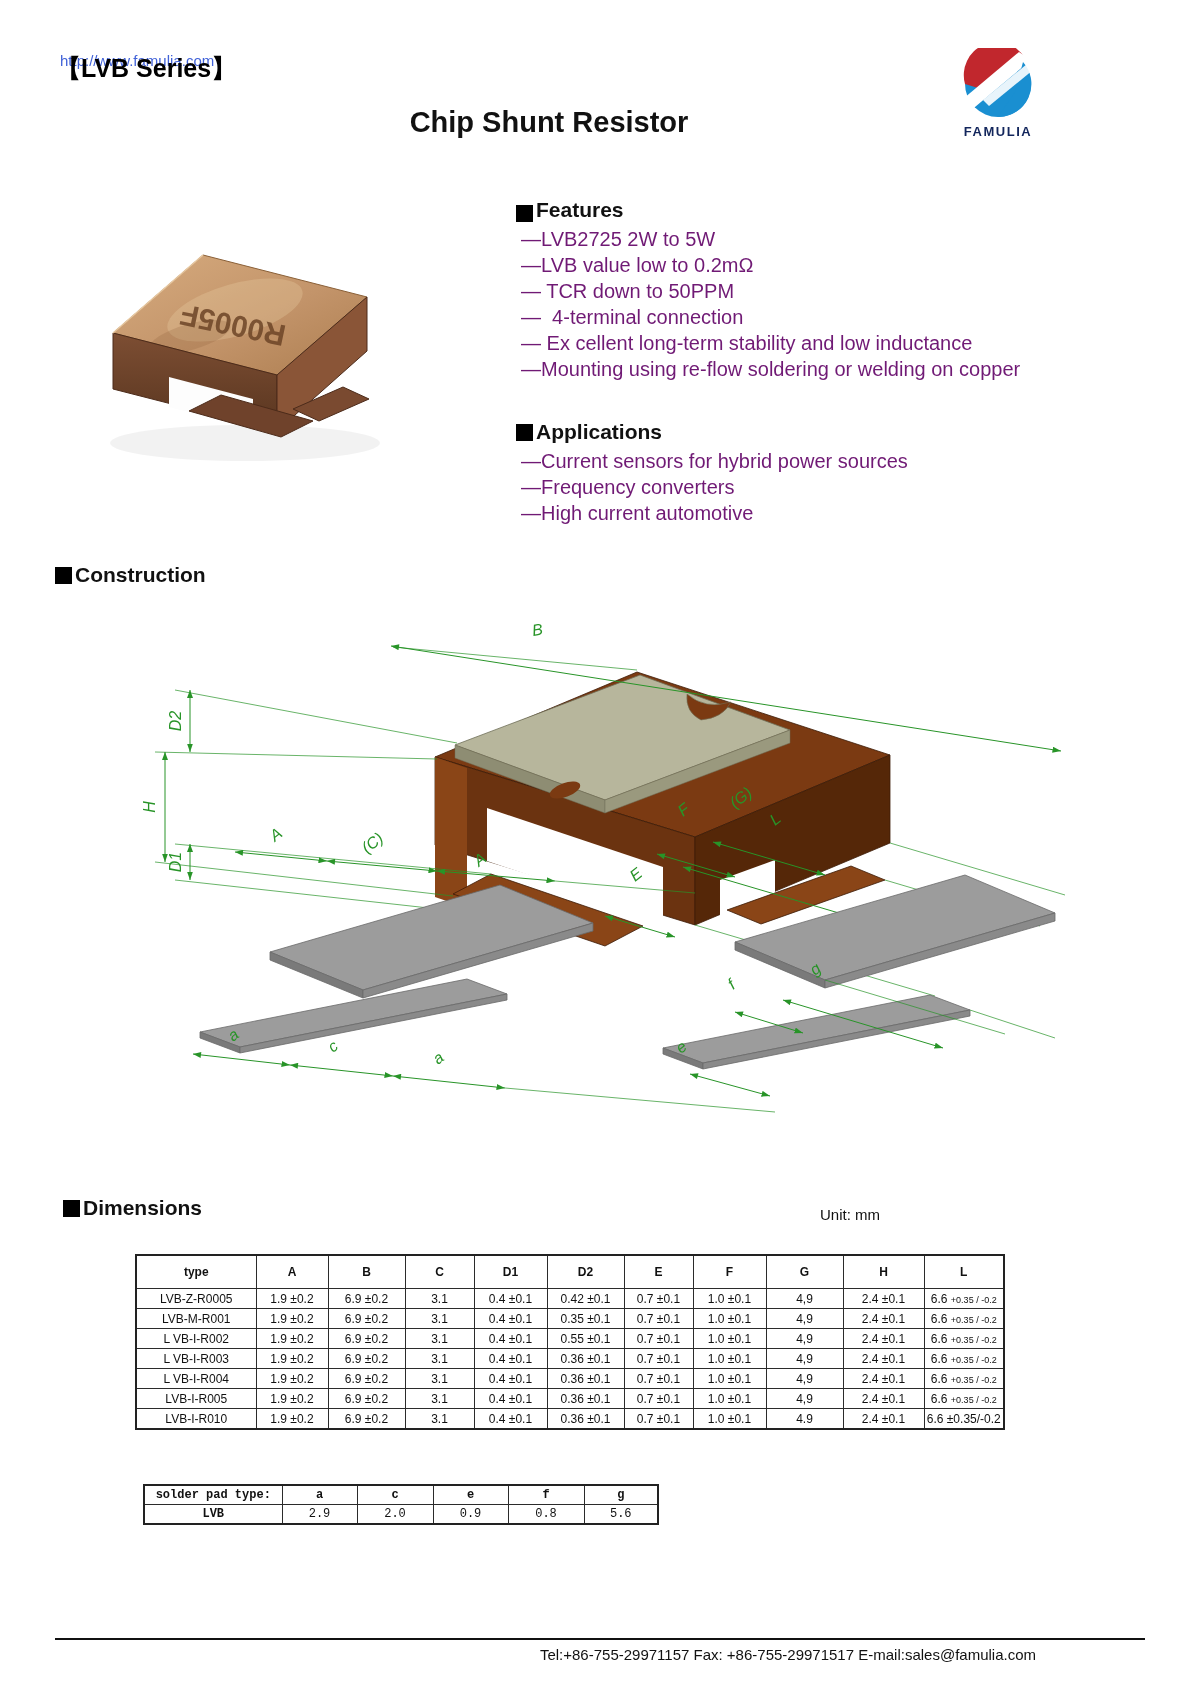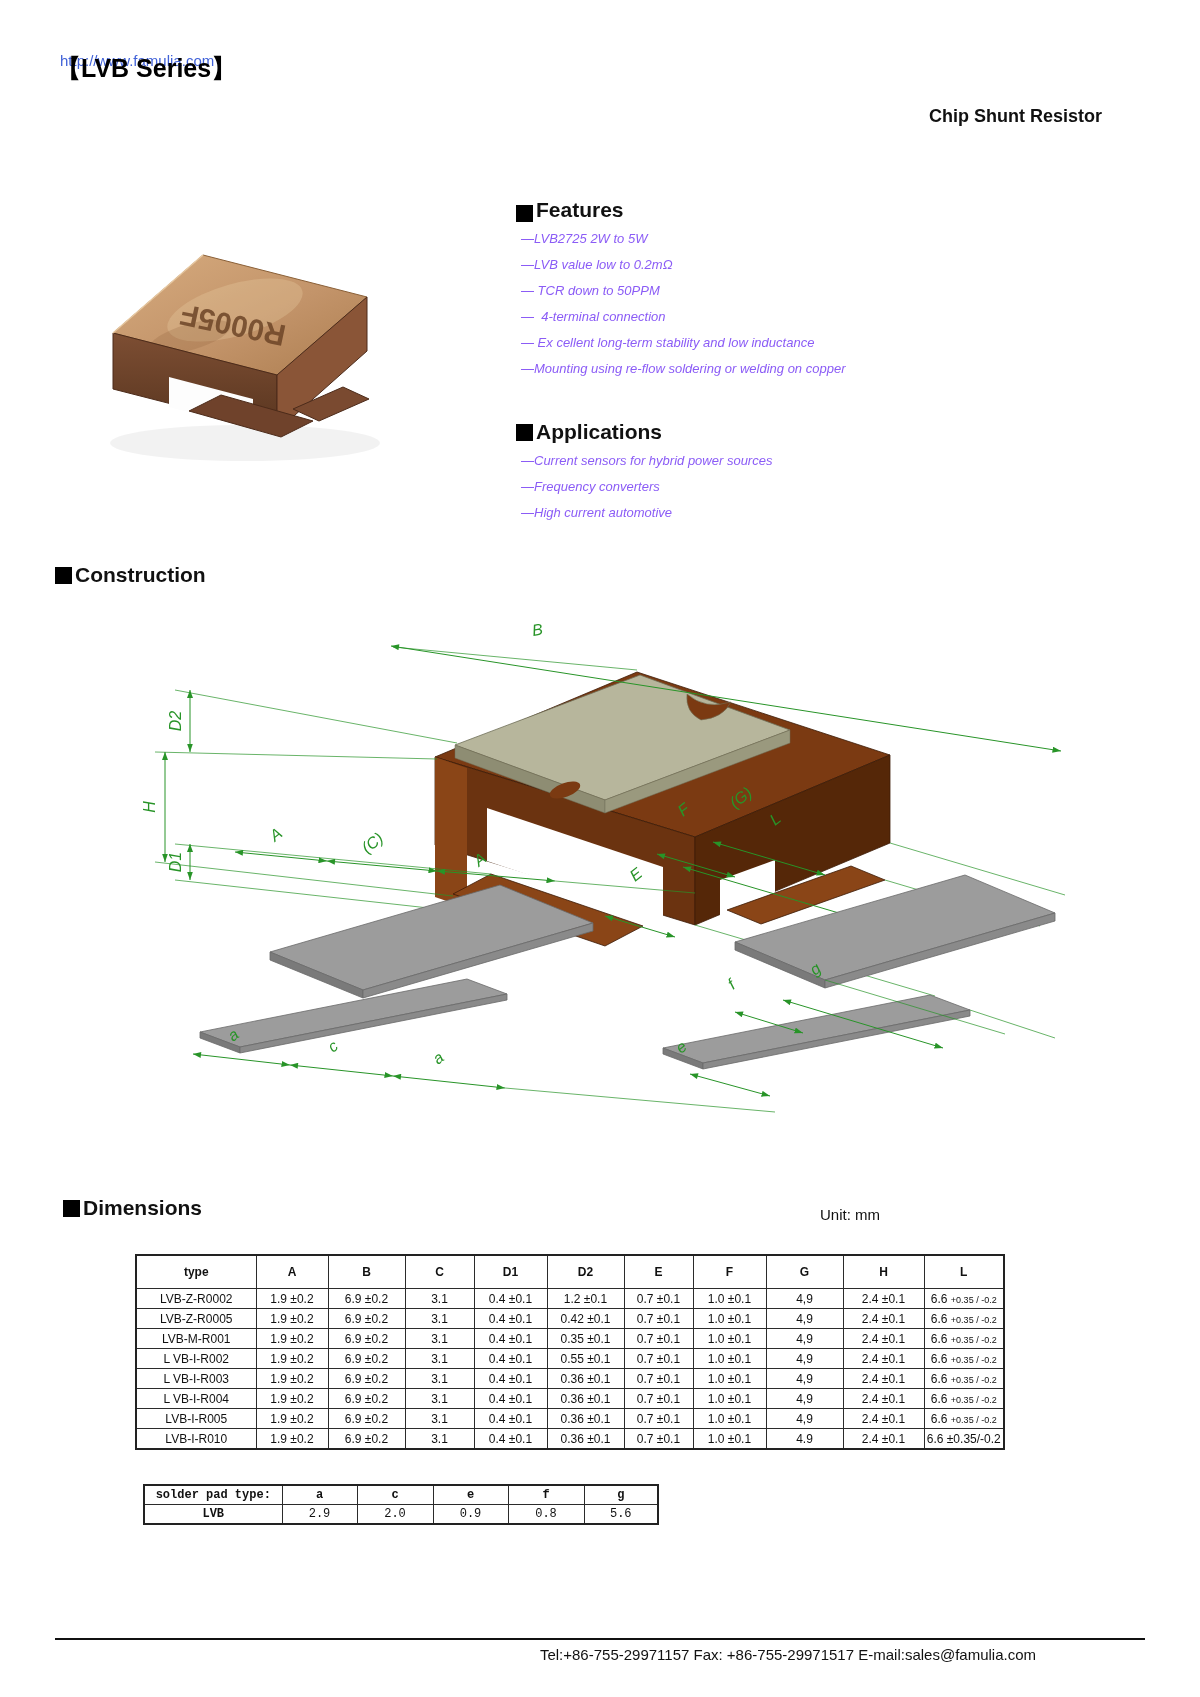--- a/index.html
+++ b/index.html
@@ -1,25 +1,25 @@
 <!DOCTYPE html>
 <html><head>
 <meta charset="utf-8">
 <style>
   html,body{margin:0;padding:0;background:#e8e8e8;}
   .page{position:relative;width:1200px;height:1697px;background:#ffffff;overflow:hidden;
         font-family:"Liberation Sans",sans-serif;color:#111;margin:0 auto;}
   .abs{position:absolute;}
   .url{color:#4162d8;font-size:15px;text-decoration:none;margin-top:24px;}
   .series{font-size:25px;font-weight:bold;color:#000;}
-  .doc-title{font-size:18px;font-weight:bold;text-align:right;width:1090px;left:12px;}
+  .doc-title{font-size:29px;font-weight:bold;text-align:center;width:1090px;left:4px;}
   .brand-name{font-size:13px;font-weight:bold;letter-spacing:1.5px;color:#13265c;text-align:center;width:90px;}
   .sec-h{font-size:21px;font-weight:bold;display:flex;align-items:center;}
   .sec-h::before{content:"";width:17px;height:17px;background:#000;display:inline-block;margin-right:3px;}
-  .list .item{font-size:13px;line-height:16px;margin-bottom:10px;color:#8b5cf6;white-space:pre;font-style:italic;}
+  .list .item{font-size:20px;line-height:16px;margin-bottom:10px;color:#701a75;white-space:pre;}
   .unit{font-size:15px;color:#111;}
   table{border-collapse:collapse;table-layout:fixed;}
   .dims{border:2px solid #222;}
   .dims th,.dims td{border:1px solid #2b2b2b;font-size:12px;text-align:center;padding:0;overflow:hidden;white-space:nowrap;}
   .dims th{height:32px;font-weight:bold;}
   .dims td{height:19px;}
   .tol{font-size:9px;}
   .sp{border:2px solid #222;font-family:Liberation Mono, monospace;}
   .sp th,.sp td{border:1px solid #2b2b2b;font-size:12px;text-align:center;height:18px;padding:0;}
   .sp th{font-weight:bold;}
@@ -29,20 +29,31 @@
   .dimtext{font-style:italic;font-size:16px;fill:#289428;}
 </style>
 </head>
 <body>
 
 <div class="page">
 
   <a href="#" class="abs url" style="left:60px;top:28px;">http://www.famulia.com</a>
   <div class="abs series" style="left:56px;top:52px;">【LVB Series】</div>
 
+  <div class="abs" style="left:953px;top:48px;width:90px;">
+    <svg width="90" height="72" viewBox="0 0 90 72">
+      <circle cx="45" cy="36" r="33" fill="#1a8fd1"></circle>
+      <path d="M 12,36 A 33,33 0 0 1 72,10 L 38,44 Z" fill="#c1272d"></path>
+      <polygon points="4,56 66,4 78,12 16,64" fill="#ffffff"></polygon>
+      <polygon points="26,44 52,20 58,26 32,50" fill="#ffffff"></polygon>
+      <path d="M 70,14 A 33,33 0 0 1 45,69 L 62,44 Z" fill="#1a8fd1"></path>
+      <polygon points="30,52 74,16 80,22 36,58" fill="#ffffff" opacity="0.9"></polygon>
+    </svg>
+    <div class="brand-name">FAMULIA</div>
+  </div>
 
   <div class="abs doc-title" style="top:106px;">Chip Shunt Resistor</div>
 
   <div class="abs" style="left:85px;top:215px;">
     <svg width="330" height="280" viewBox="0 0 330 280">
       <defs>
         <linearGradient id="cop" x1="0" y1="0" x2="1" y2="1">
           <stop offset="0" stop-color="#d6ab7e"></stop>
             <stop offset="0.55" stop-color="#c3946a"></stop>
             <stop offset="1" stop-color="#ad7e50"></stop>
@@ -226,33 +237,20 @@
           <th>D2</th>
           <th>E</th>
           <th>F</th>
           <th>G</th>
           <th>H</th>
           <th>L</th>
         </tr>
       </thead>
     <tbody id="dims-body">
         <tr>
-          <td>LVB-Z-R0002</td>
-          <td>1.9 ±0.2</td>
-          <td>6.9 ±0.2</td>
-          <td>3.1</td>
-          <td>0.4 ±0.1</td>
-          <td>1.2 ±0.1</td>
-          <td>0.7 ±0.1</td>
-          <td>1.0 ±0.1</td>
-          <td>4,9</td>
-          <td>2.4 ±0.1</td>
-          <td>6.6 <span class="tol">+0.35 / -0.2</span></td>
-        </tr>
-        <tr>
           <td>LVB-Z-R0005</td>
           <td>1.9 ±0.2</td>
           <td>6.9 ±0.2</td>
           <td>3.1</td>
           <td>0.4 ±0.1</td>
           <td>0.42 ±0.1</td>
           <td>0.7 ±0.1</td>
           <td>1.0 ±0.1</td>
           <td>4,9</td>
           <td>2.4 ±0.1</td>

